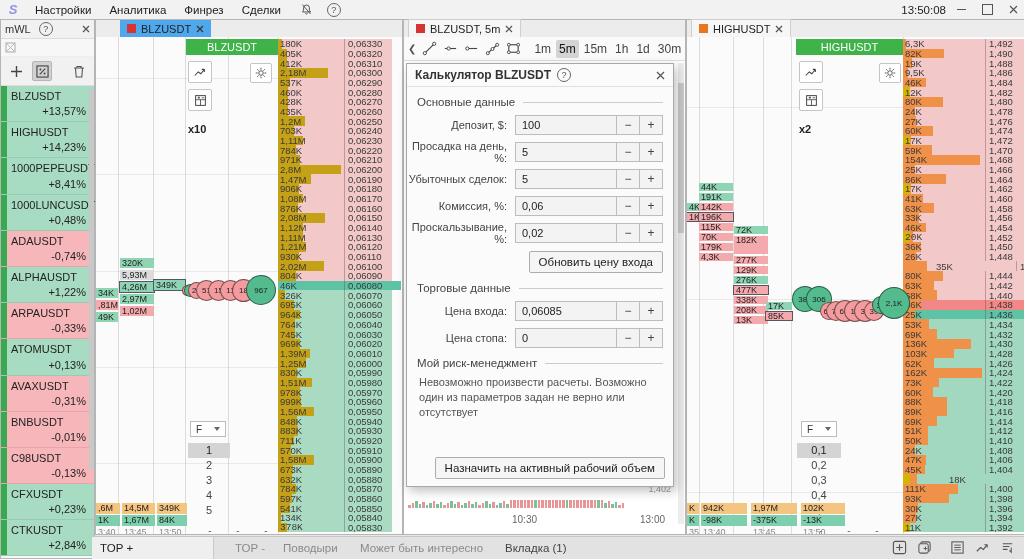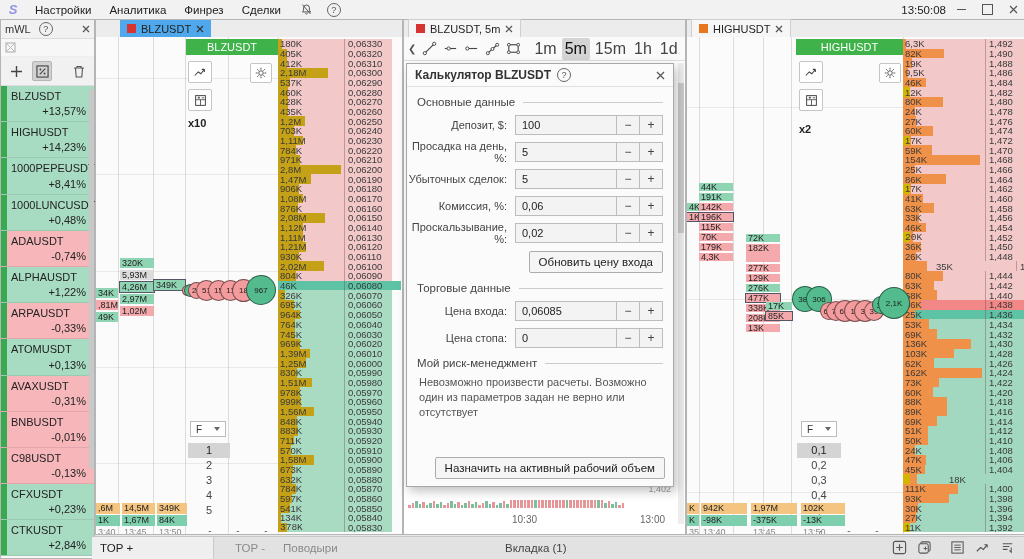--- a/index.html
+++ b/index.html
@@ -87,21 +87,21 @@
   .wl-item.up{background:#a8dcc2;}  .wl-item.down{background:#f7b6ba;}
   .wl-item .stripe{position:absolute;left:0;top:0;bottom:0;width:6px;background:#38a94e;}
   .wl-sym{position:absolute;left:10px;top:4px;font-size:11px;color:#222;}
   .wl-chg{position:absolute;right:8px;bottom:4px;font-size:11px;color:#222;}
   #wl-scroll{position:absolute;right:0;top:69px;width:5px;height:380px;background:#c8c8c8;border-radius:2px;z-index:6;}
   
   #chart-win{left:403px;top:19px;width:283px;height:516px;}
   .ctoolbar{position:absolute;left:0;top:17px;right:0;height:24px;background:#fafafa;border-bottom:1px solid #ddd;
             display:flex;align-items:center;padding:0 4px;gap:6px;box-sizing:border-box;}
   .tool{display:inline-flex;align-items:center;justify-content:center;width:18px;height:18px;}
-  .tf{font-size:16px;color:#444;padding:2px 3px;border-radius:2px;}
+  .tf{font-size:12px;color:#444;padding:2px 3px;border-radius:2px;}
   .tf.sel{background:#d4d4d4;color:#111;}
   .navarrow{font-size:10px;color:#555;width:10px;text-align:center;}
   #calc{position:absolute;left:2px;top:43px;width:268px;height:424px;background:#fbfbfb;border:1px solid #a8a8a8;
         box-shadow:3px 4px 10px rgba(0,0,0,.25);z-index:10;box-sizing:border-box;}
   .calc-title{height:22px;display:flex;align-items:center;padding:0 8px;font-size:12px;font-weight:bold;color:#333;
               border-bottom:1px solid #e0e0e0;}
   .calc-title .help-circle{margin-left:6px;font-weight:normal;}
   .calc-x{margin-left:auto;}
   .sect{display:flex;align-items:center;margin:9px 10px 2px 10px;font-size:11.5px;color:#444;}
   .sect::after{content:"";flex:1;height:1px;background:#ccc;margin-left:8px;}
@@ -313,21 +313,21 @@
     </div>
     <div class="pbtn" style="left:92px;top:52px;">
       <svg width="13" height="13" viewBox="0 0 16 16">
           <rect x="2" y="2" width="12" height="12" fill="none" stroke="#444" stroke-width="1.2"></rect>
           <line x1="2" y1="7" x2="14" y2="7" stroke="#444"></line>
           <line x1="8" y1="7" x2="8" y2="14" stroke="#444"></line>
           <path d="M4.5 4.5h3M6 3v3" stroke="#444"></path>
           <path d="M9.5 4.7h3" stroke="#444"></path>
         </svg>
     </div>
-    <div class="mult" style="left:92px;top:80px;text-align:right;">x10</div>
+    <div class="mult" style="left:92px;top:86px;text-align:right;">x10</div>
   <div class="vline" style="left: 22px;"></div>
       <div class="vline" style="left: 57px;"></div>
       <div class="vline" style="left: 89px;"></div>
       <div class="vline" style="left: 132px;"></div>
       <div class="vline" style="left: 182px;"></div>
       <div class="hline" style="top: 40.5882px; width: 182px;"></div>
       <div class="hline" style="top: 137.059px; width: 182px;"></div>
       <div class="hline" style="top: 233.529px; width: 182px;"></div>
       <div class="hline" style="top: 330px; width: 182px;"></div>
       <div class="hline" style="top: 426.471px; width: 182px;"></div>
@@ -1367,21 +1367,21 @@
       <div class="chipcol" style="left: 12px; top: 146px; width: 34px;">
         <div class="chip g" style="height: 8px; line-height: 8px;">44K</div>
         <div class="chip g" style="height: 8px; line-height: 8px;">191K</div>
         <div class="chip p" style="height: 8px; line-height: 8px;">142K</div>
         <div class="chip pb" style="height: 8px; line-height: 8px;">196K</div>
         <div class="chip p" style="height: 8px; line-height: 8px;">115K</div>
         <div class="chip p" style="height: 8px; line-height: 8px;">70K</div>
         <div class="chip p" style="height: 8px; line-height: 8px;">179K</div>
         <div class="chip p" style="height: 8px; line-height: 8px;">4,3K</div>
       </div>
-      <div class="chipcol" style="left: 47px; top: 197px; width: 34px; margin-left: 12px;">
+      <div class="chipcol" style="left: 47px; top: 189px; width: 34px;">
         <div class="chip g" style="height: 8px; line-height: 8px;">72K</div>
         <div class="chip p" style="height: 18px; line-height: 8px;">182K</div>
         <div class="chip p" style="height: 8px; line-height: 8px;">277K</div>
         <div class="chip p" style="height: 8px; line-height: 8px;">129K</div>
         <div class="chip g" style="height: 8px; line-height: 8px;">276K</div>
         <div class="chip pb" style="height: 8px; line-height: 8px;">477K</div>
         <div class="chip p" style="height: 8px; line-height: 8px;">338K</div>
         <div class="chip p" style="height: 8px; line-height: 8px;">208K</div>
         <div class="chip p" style="height: 8px; line-height: 8px;">13K</div>
       </div>
@@ -1461,14 +1461,15 @@
     <span class="tbi">
         <svg width="15" height="15" viewBox="0 0 16 16">
           <path d="M3 4h10M3 7h7M3 10h5" stroke="#555" stroke-width="1.1"></path>
           <path d="M12 8v5l-2-2" fill="none" stroke="#555" stroke-width="1.1"></path>
         </svg>
       </span>
   </div>
 <div class="tb-seg">TOP +</div>
     <div class="tb-item" style="left: 143px;">ТОР -</div>
     <div class="tb-item" style="left: 191px;">Поводыри</div>
+    <div class="tb-item" style="left: 268px;">Может быть интересно</div>
     <div class="tb-item dark" style="left: 413px;">Вкладка (1)</div>
   </div>
 
 </body></html>

